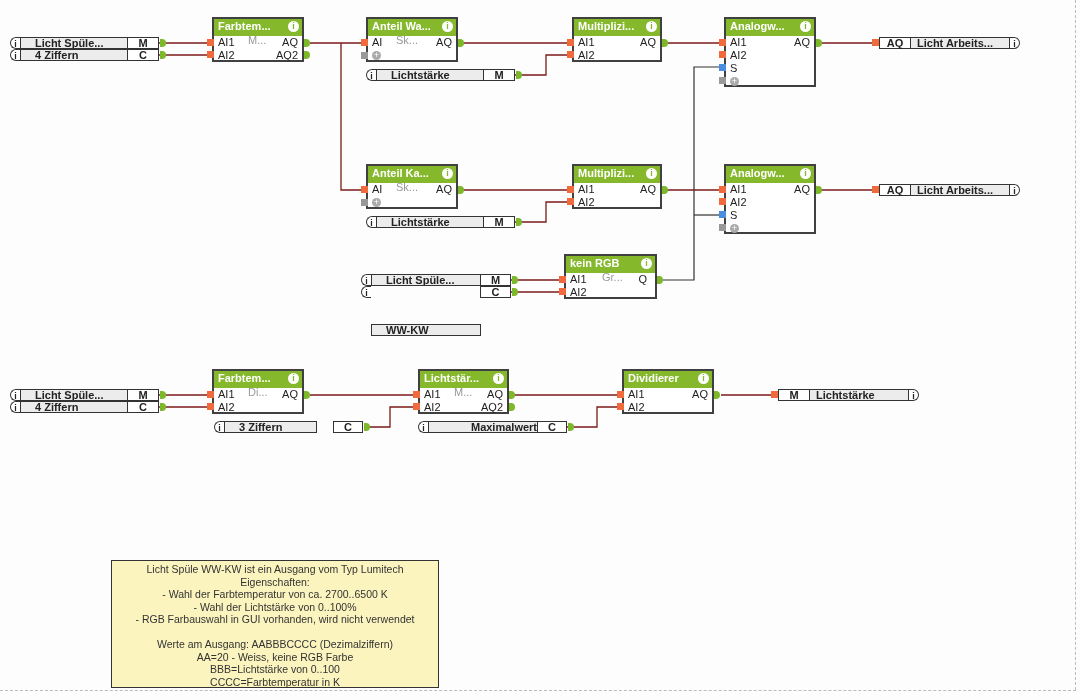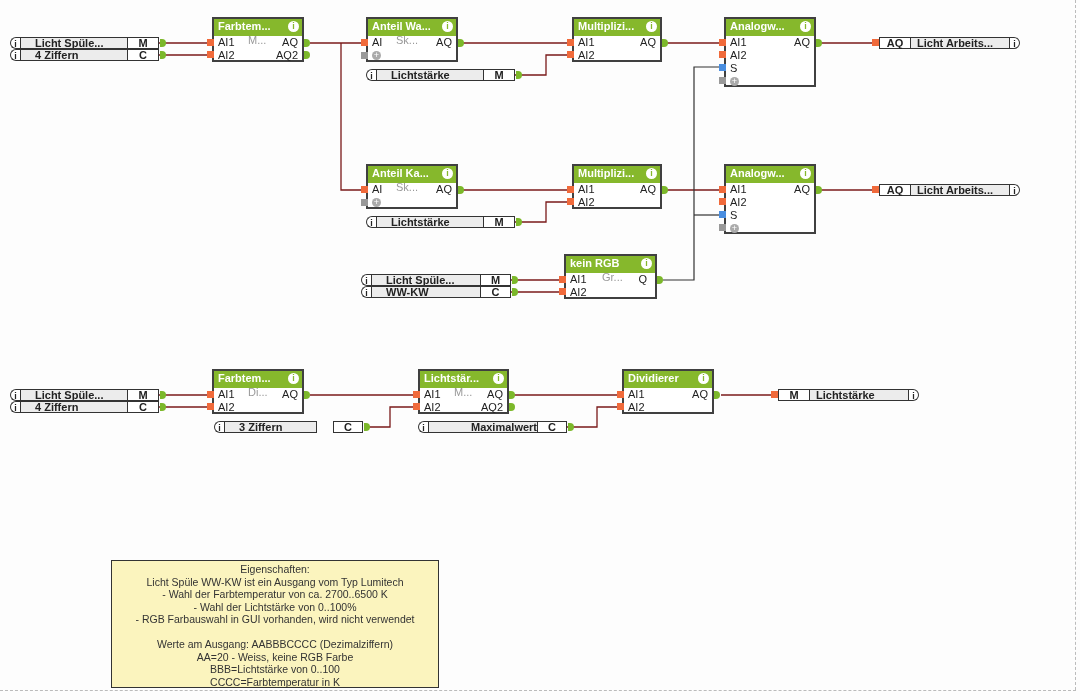--- a/index.html
+++ b/index.html
@@ -96,21 +96,21 @@
   <span class="port-out" style="left:150px;top:2px;"></span>
 </div>
 <div class="io in" style="left:361px;top:274px;width:148px;">
   <span class="i" style="left:0;">i</span>
   <span class="lbl" style="left:10px;width:110px;">Licht Spüle...</span>
   <span class="typ" style="left:119px;width:31px;">M</span>
   <span class="port-out" style="left:151px;top:2px;"></span>
 </div>
 <div class="io in" style="left:361px;top:286px;width:148px;">
   <span class="i" style="left:0;">i</span>
-  <span class="lbl" style="left:10px;width:110px;">WW-KW</span>
+  <span class="lbl" style="left:10px;width:110px;margin-top:38px;">WW-KW</span>
   <span class="typ" style="left:119px;width:31px;">C</span>
   <span class="port-out" style="left:151px;top:2px;"></span>
 </div>
 <div class="io in" style="left:10px;top:389px;width:148px;">
   <span class="i" style="left:0;">i</span>
   <span class="lbl" style="left:10px;width:108px;">Licht Spüle...</span>
   <span class="typ" style="left:117px;width:32px;">M</span>
   <span class="port-out" style="left:150px;top:2px;"></span>
 </div>
 <div class="io in" style="left:10px;top:401px;width:148px;">
@@ -325,22 +325,22 @@
     </div>
   <div class="row">
       <span class="pin-in">AI2</span>
     </div>
 </div>
 <span class="port-in red" style="left:617px;top:391px;"></span>
 <span class="port-in red" style="left:617px;top:403px;"></span>
 <span class="port-out" style="left:714px;top:391px;"></span>
 
 <div class="comment">
+  <div>Licht Spüle WW-KW ist ein Ausgang vom Typ Lumitech</div>
   <div>Eigenschaften:</div>
-  <div>Licht Spüle WW-KW ist ein Ausgang vom Typ Lumitech</div>
   <div>- Wahl der Farbtemperatur von ca. 2700..6500 K</div>
   <div>- Wahl der Lichtstärke von 0..100%</div>
   <div>- RGB Farbauswahl in GUI vorhanden, wird nicht verwendet</div>
   <div></div>
   <div>Werte am Ausgang: AABBBCCCC (Dezimalziffern)</div>
   <div>AA=20 - Weiss, keine RGB Farbe</div>
   <div>BBB=Lichtstärke von 0..100</div>
   <div>CCCC=Farbtemperatur in K</div>
 </div>
 

